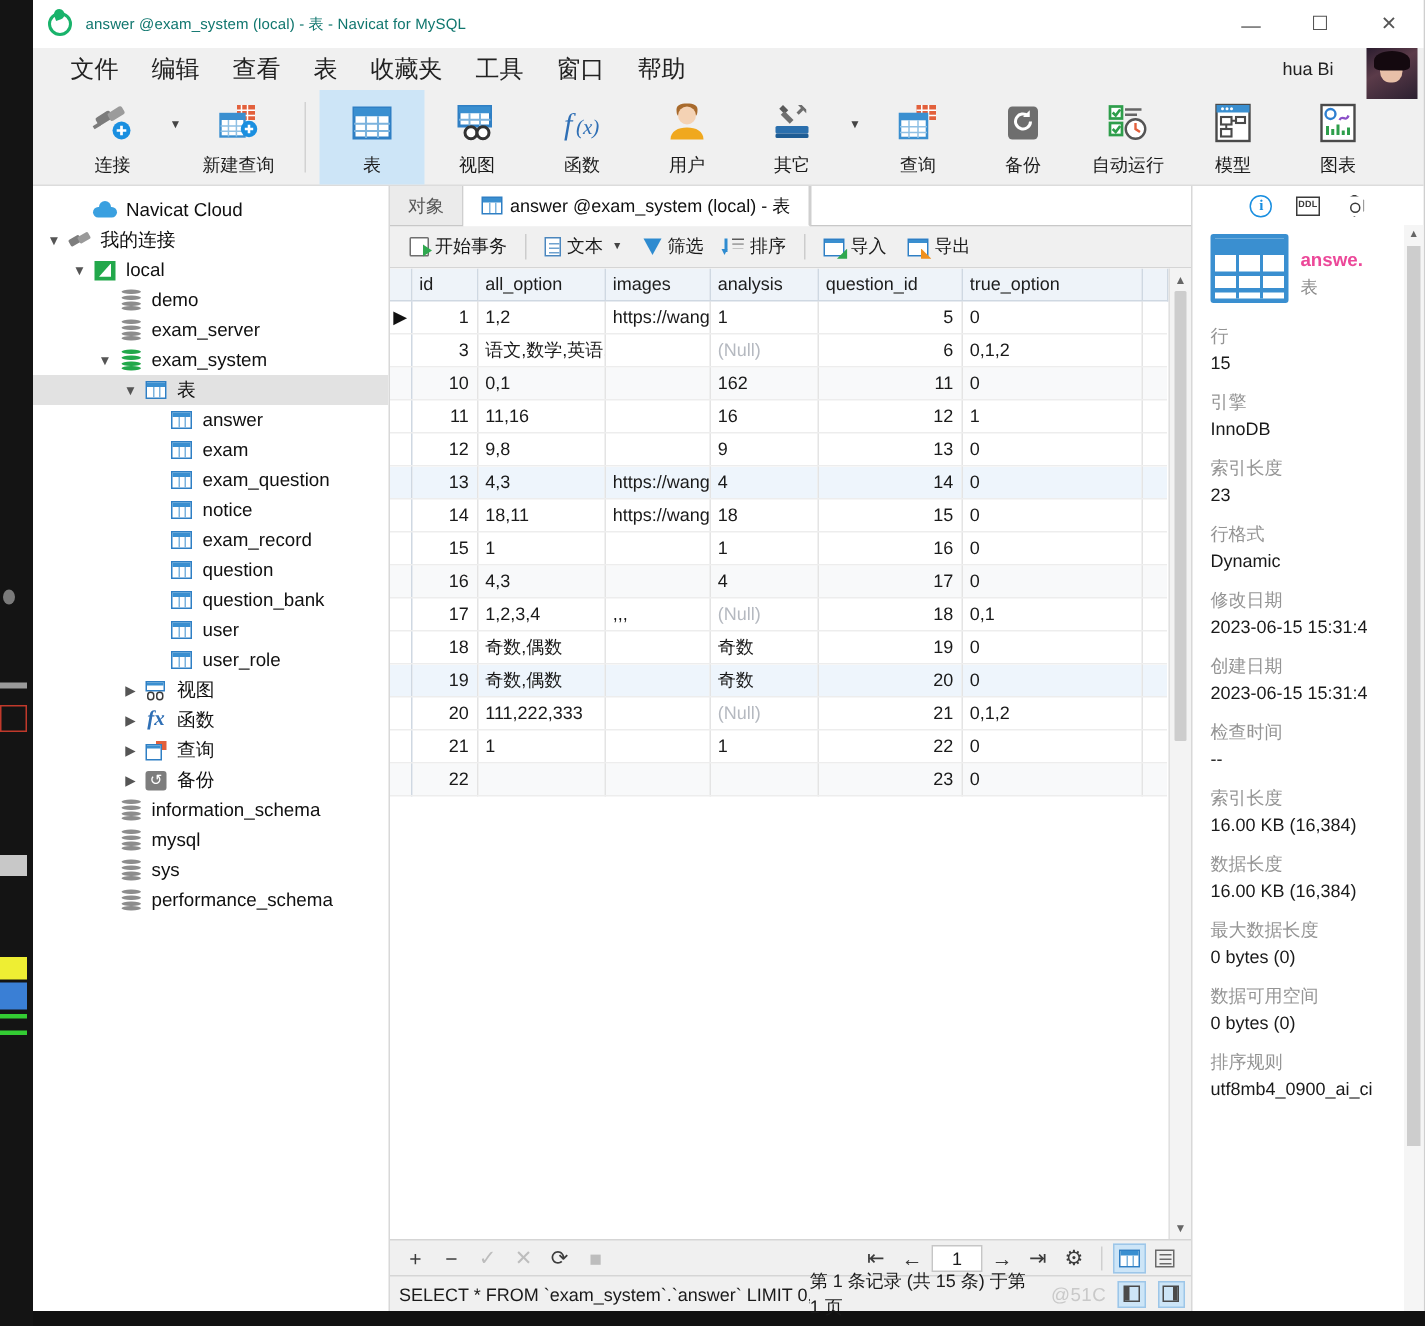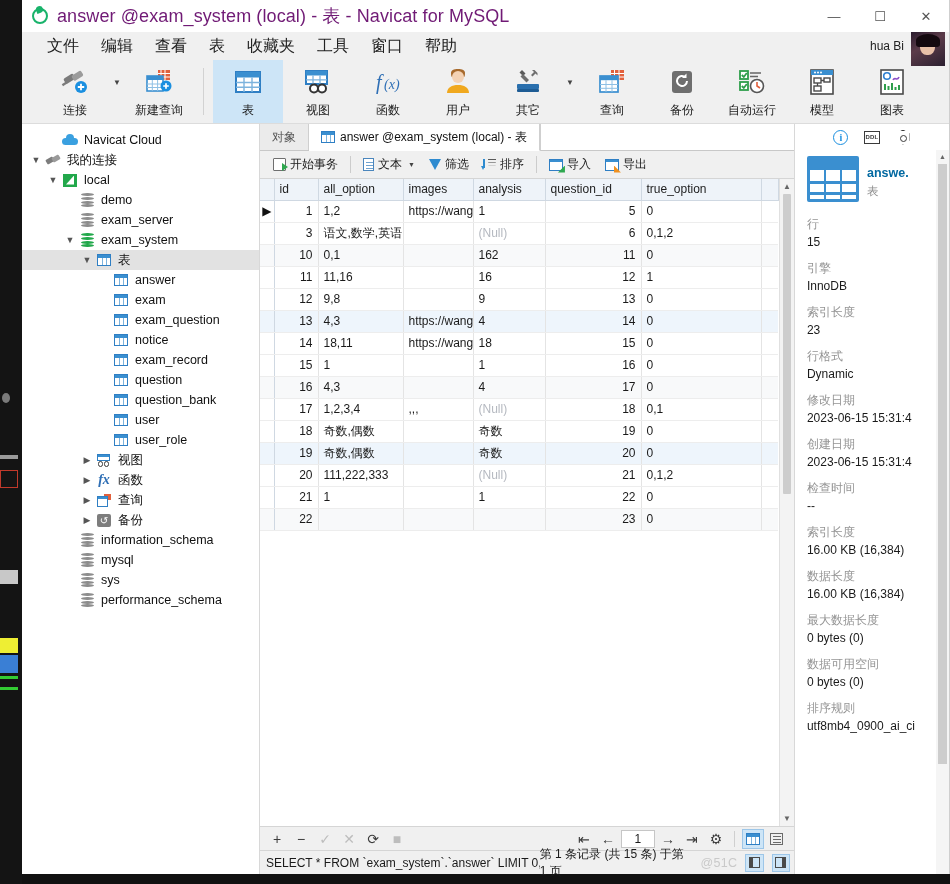--- a/index.html
+++ b/index.html
@@ -46,37 +46,37 @@
     width: 16px; height: 16px; margin-left: 10px; margin-right: 9px;
     position: relative; flex: 0 0 16px;
   }
   .titlebar .logo .ring {
     position: absolute; inset: 0; border: 2.5px solid #19b36b; border-radius: 50%;
   }
   .titlebar .logo .ring:after {
     content: ""; position: absolute; left: 2px; top: -4px; width: 7px; height: 7px;
     background: #19b36b; border-radius: 50% 50% 50% 0; transform: rotate(-20deg);
   }
-  .titlebar .title { font-size: 18px; color: #701a75; letter-spacing: .1px; }
+  .titlebar .title { font-size: 10px; color: #0f766e; letter-spacing: .1px; }
   .wincontrols { margin-left: auto; display: flex; height: 32px; }
   .wincontrols div {
     width: 46px; height: 32px; display: flex; align-items: center; justify-content: center;
     color: #555; font-size: 13px;
   }
 
   
   .menubar {
     height: 28px; flex: 0 0 28px; background: #f0f0f0;
     display: flex; align-items: center; padding-left: 14px; gap: 0;
   }
   .menubar .mi {
     padding: 3px 11px; font-size: 16px; color: #222; cursor: default;
   }
   .menubar .account {
-    margin-left: auto; display: flex; align-items: center; gap: 7px; padding-right: 4px;
+    margin-left: auto; display: flex; align-items: center; gap: 22px; padding-right: 4px;
   }
   .menubar .account .uname { font-size: 12px; color: #222; }
   .avatar {
     width: 34px; height: 34px; flex: 0 0 34px; margin-top: 6px;
     background: linear-gradient(150deg,#2a1c2e 0%, #5b3b49 40%, #2b2030 100%);
     position: relative; overflow: hidden;
   }
   .avatar:before {
     content:""; position:absolute; left:9px; top:6px; width:15px; height:17px;
     background:#e8c0a8; border-radius:48% 48% 44% 44%;
@@ -266,21 +266,21 @@
   .info-body { flex: 1 1 auto; padding: 6px 12px 0 12px; overflow: hidden; position: relative; }
   .info-head { display: flex; align-items: flex-start; gap: 8px; margin-bottom: 14px; }
   .bigtbl { width: 52px; height: 46px; flex: 0 0 52px; border: 3px solid #3a8fd0; background: #fff;
             position: relative; border-radius: 2px; }
   .bigtbl:before { content:""; position:absolute; left:0; right:0; top:0; height:11px; background:#3a8fd0; }
   .bigtbl .vl { position:absolute; top:11px; bottom:0; width:2.5px; background:#3a8fd0; }
   .bigtbl .vl.a { left:14px; } .bigtbl .vl.b { left:30px; }
   .bigtbl .hl2 { position:absolute; left:0; right:0; height:2.5px; background:#3a8fd0; }
   .bigtbl .hl2.a { top:22px; } .bigtbl .hl2.b { top:33px; }
   .info-title { padding-top: 10px; }
-  .info-title .nm { font-size: 12.5px; font-weight: bold; color: #0369a1; }
+  .info-title .nm { font-size: 12.5px; font-weight: bold; color: #ec4899; }
   .info-title .ty { font-size: 11.5px; color: #8a8a8a; margin-top: 4px; }
   .kv { margin-bottom: 11px; }
   .kv .k { font-size: 12px; color: #949494; margin-bottom: 2px; }
   .kv .v { font-size: 12px; color: #1a1a1a; white-space: nowrap; overflow: hidden; }
   .info-scroll { position: absolute; right: 0; top: 0; width: 13px; height: 100%; background: #f5f5f5; }
   .info-scroll .arr { height: 13px; display: flex; align-items: center; justify-content: center;
                       font-size: 7px; color: #666; }
   .info-scroll .th { position: absolute; left: 2px; right: 2px; top: 14px; height: 600px; background: #cdcdcd; }
 
   

